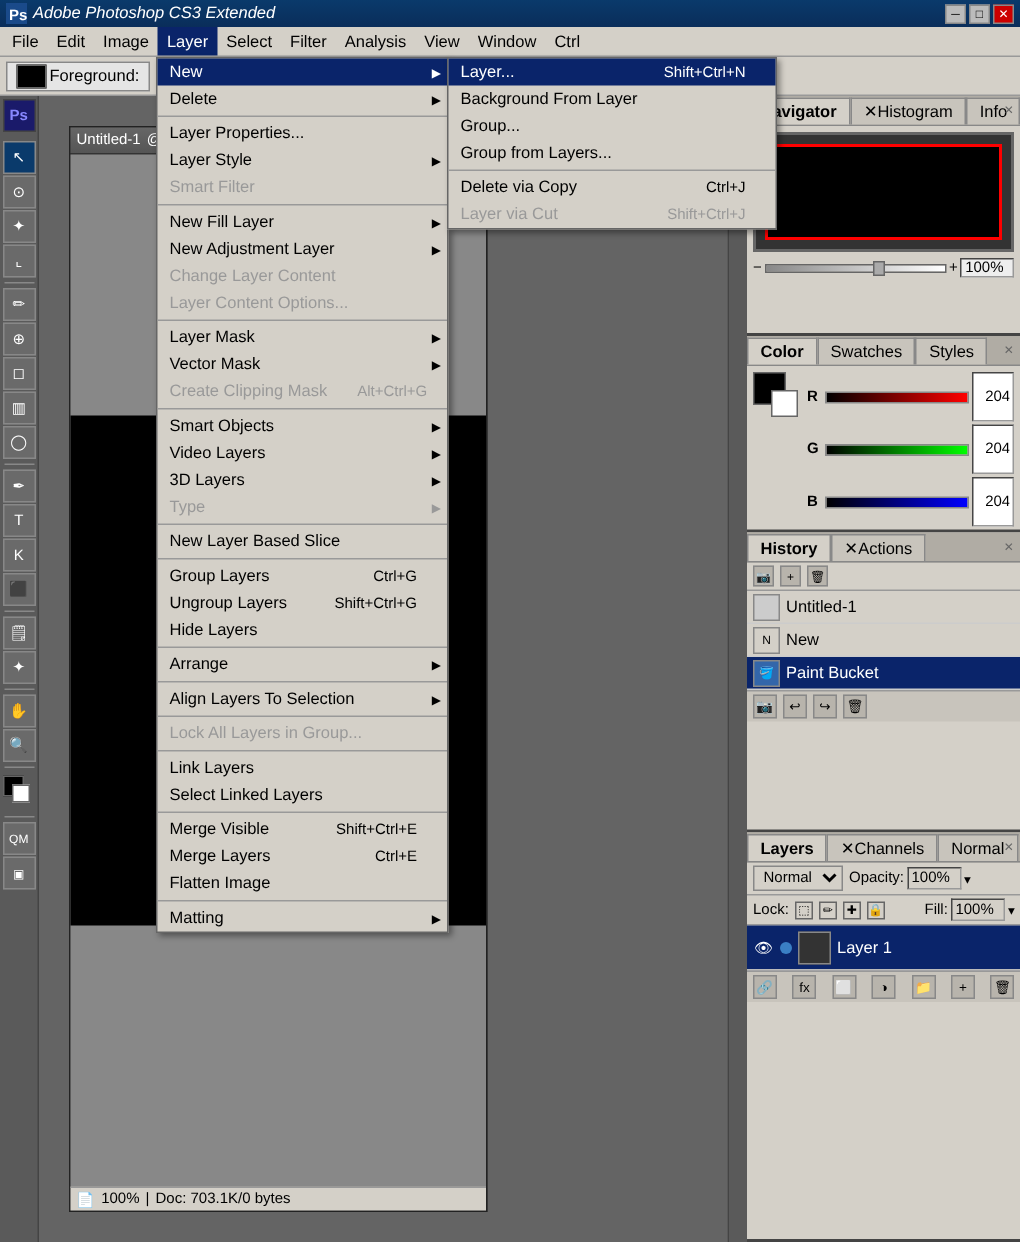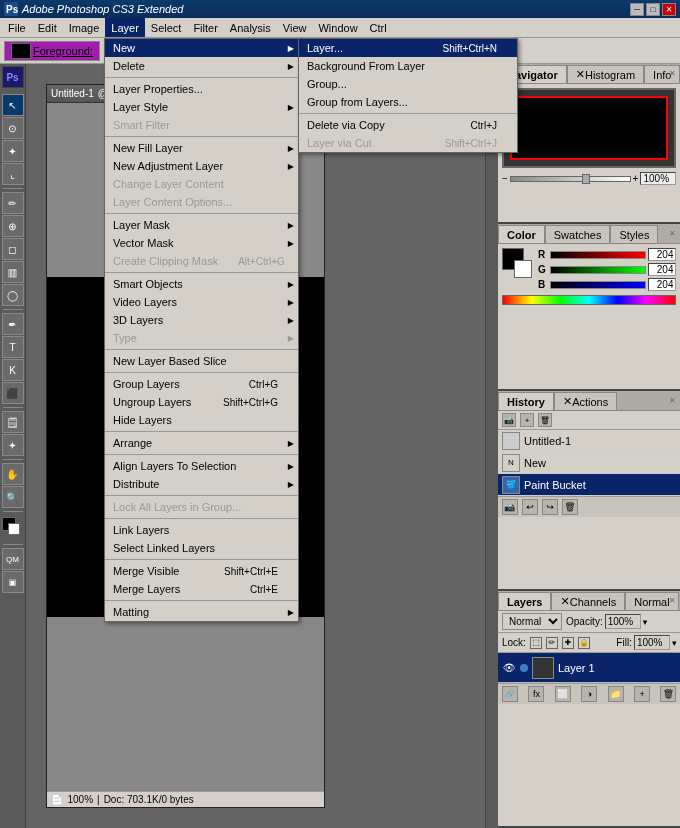--- a/index.html
+++ b/index.html
@@ -64,29 +64,28 @@
     #options-bar {
       background: #d4d0c8;
       height: 26px;
       border-bottom: 1px solid #999;
       display: flex;
       align-items: center;
       padding: 0 4px;
       gap: 4px;
     }
     .options-btn {
-      background: #a21caf;
+      background: #e5e5e5;
       border: 1px solid #888;
       padding: 2px 6px;
       font-size: 11px;
       cursor: pointer;
       height: 20px;
       display: flex;
       align-items: center;
-      text-decoration: underline;
     }
     .checkbox-label {
       display: flex;
       align-items: center;
       gap: 2px;
       font-size: 11px;
     }
 
     
     #main-layout {
@@ -318,21 +317,21 @@
     }
     .channel-slider-r { background: linear-gradient(to right, #000, #f00); }
     .channel-slider-g { background: linear-gradient(to right, #000, #0f0); }
     .channel-slider-b { background: linear-gradient(to right, #000, #00f); }
     .channel-value {
       width: 28px;
       font-size: 10px;
       text-align: right;
       background: #fff;
       border: 1px inset #999;
-      padding: 0 2px;
+      padding: 10px 2px;
     }
     .color-spectrum {
       width: 100%;
       height: 10px;
       background: linear-gradient(to right, #f00, #ff0, #0f0, #0ff, #00f, #f0f, #f00);
       border: 1px solid #666;
       margin-top: 2px;
     }
 
     
@@ -525,21 +524,21 @@
       width: 195px;
     }
     #panels-column {
       flex: 1;
       display: flex;
       flex-direction: column;
     }
 
     
     .navigator-panel { height: 160px; }
-    .color-panel { height: 167px; }
+    .color-panel { height: 131px; }
     .history-panel { height: 200px; }
     .layers-panel { flex: 1; }
   </style>
 </head>
 <body>
 
 <div id="title-bar">
   <span style="font-size:9px; margin-right:4px;">
     <svg width="14" height="14" viewBox="0 0 14 14" style="vertical-align:middle;">
       <rect x="0" y="0" width="14" height="14" fill="#1a4a8a"></rect>
@@ -838,35 +837,35 @@
     </div>
     <div class="menu-entry">
       <span>Ungroup Layers</span>
       <span class="menu-shortcut">Shift+Ctrl+G</span>
     </div>
     <div class="menu-entry">Hide Layers</div>
     <div class="menu-separator"></div>
     <div class="menu-entry submenu-indicator">Arrange</div>
     <div class="menu-separator"></div>
     <div class="menu-entry submenu-indicator">Align Layers To Selection</div>
-    <div class="menu-entry submenu-indicator">Distribute</div>
     <div class="menu-separator"></div>
     <div class="menu-entry disabled">Lock All Layers in Group...</div>
     <div class="menu-separator"></div>
     <div class="menu-entry">Link Layers</div>
     <div class="menu-entry">Select Linked Layers</div>
     <div class="menu-separator"></div>
     <div class="menu-entry">
       <span>Merge Visible</span>
       <span class="menu-shortcut">Shift+Ctrl+E</span>
     </div>
     <div class="menu-entry">
       <span>Merge Layers</span>
       <span class="menu-shortcut">Ctrl+E</span>
     </div>
+    <div class="menu-entry">Flatten Image</div>
     <div class="menu-separator"></div>
     <div class="menu-entry submenu-indicator">Matting</div>
   </div>
 
   <div class="dropdown-menu" id="new-submenu">
     <div class="menu-entry active-header">
       <span>Layer...</span>
       <span class="menu-shortcut">Shift+Ctrl+N</span>
     </div>
     <div class="menu-entry">Background From Layer</div>

